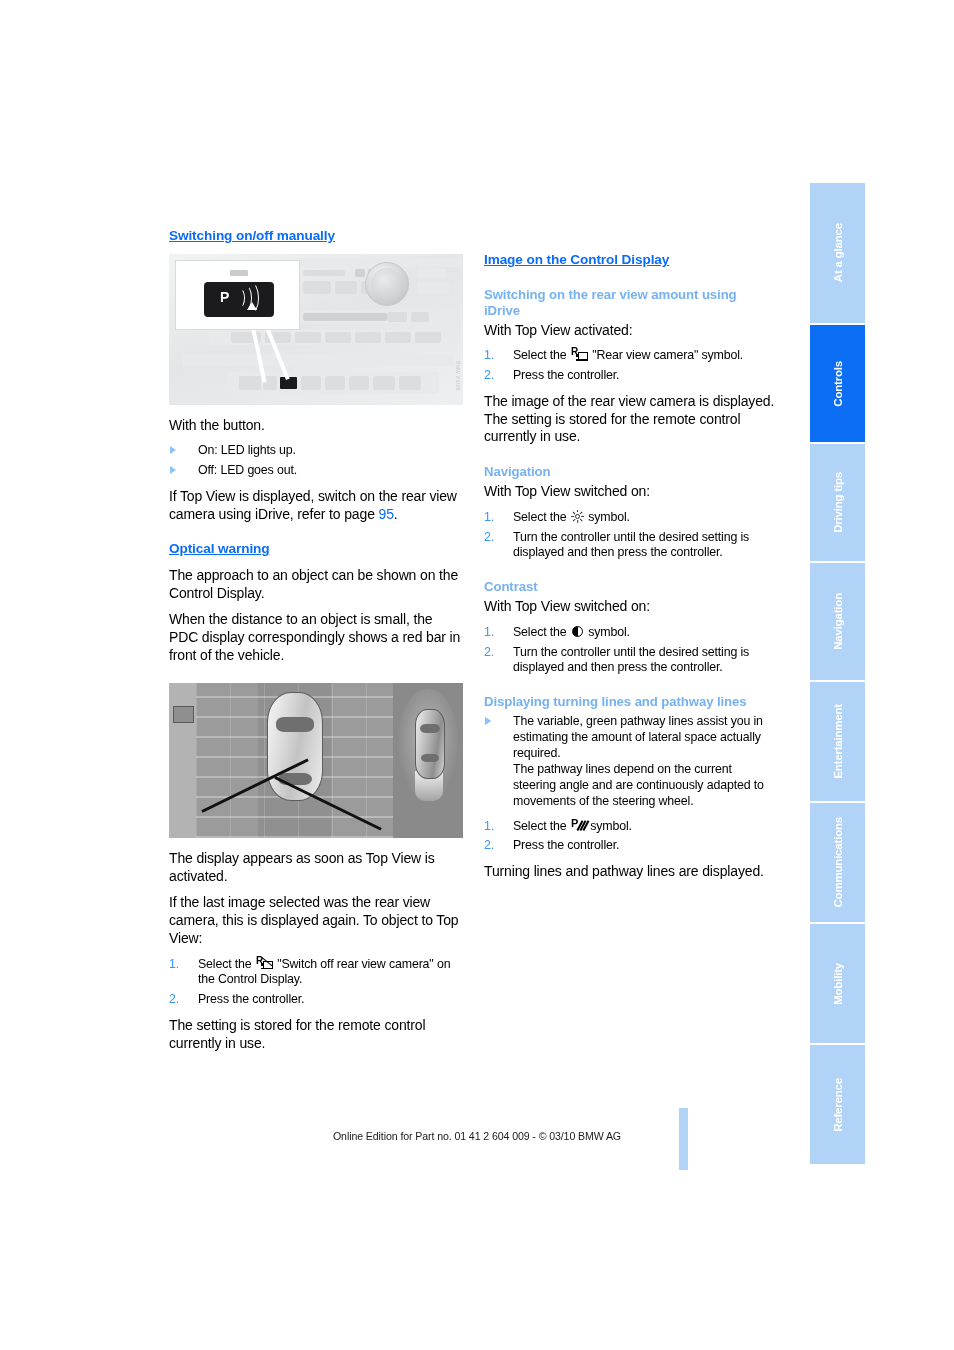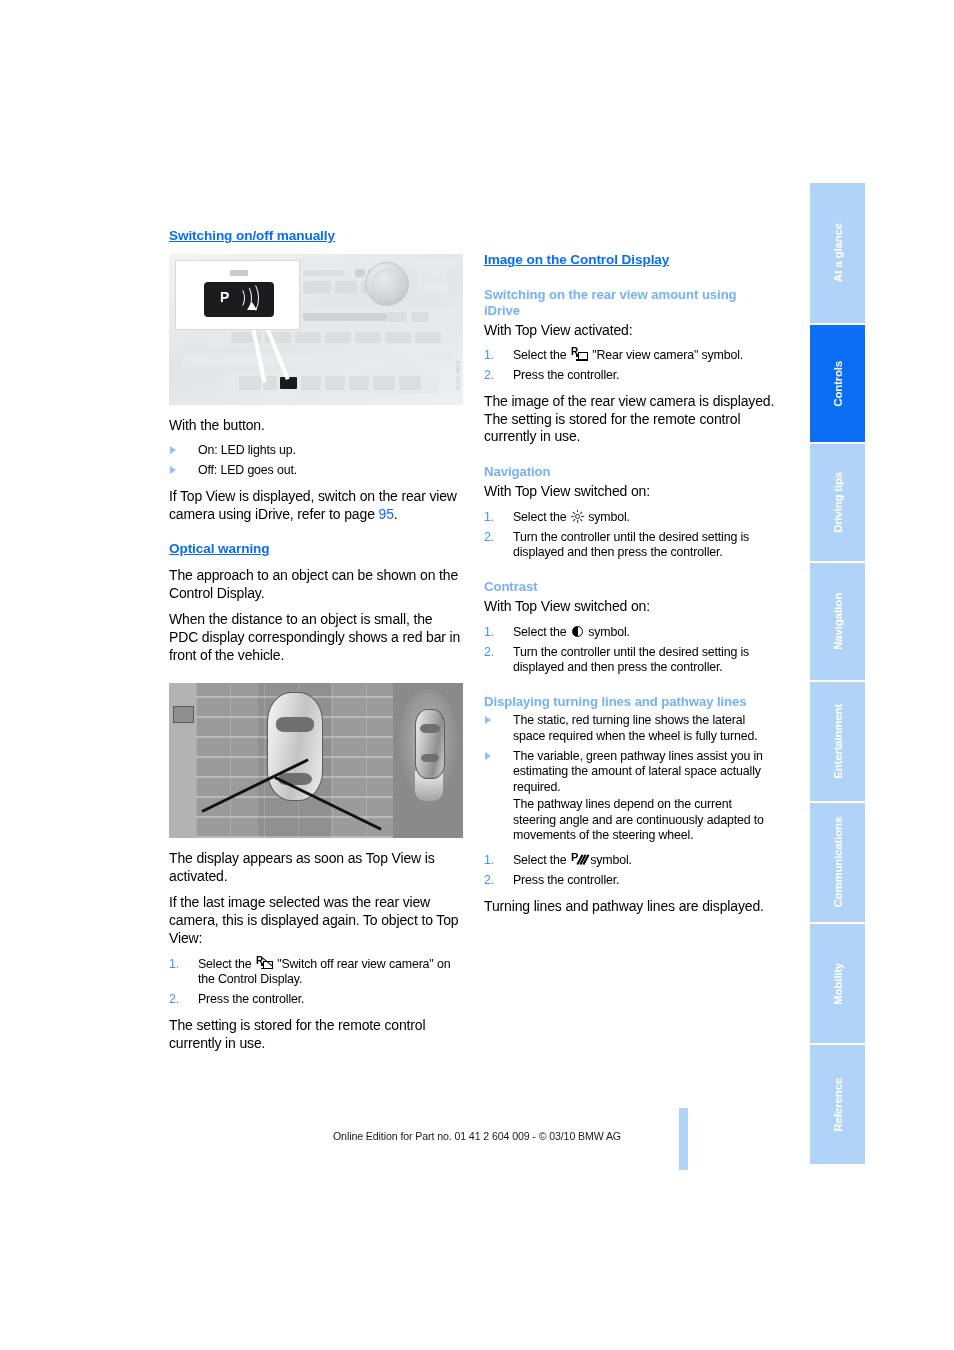--- a/index.html
+++ b/index.html
@@ -590,21 +590,20 @@
         <span class="marker">2.</span><span>Turn the controller until the desired setting is displayed and then press the controller.</span>
       </li>
     </ol>
 
     <div class="gap-sm"></div>
 
     <h2 class="sub-head">Displaying turning lines and pathway lines</h2>
     <ul class="arrowlist">
       <li>
         <span class="marker"></span>
-        <span>The static, red turning line shows the lateral space required when the wheel is fully turned.</span>
       </li>
       <li>
         <span class="marker"></span>
         <span>The variable, green pathway lines assist you in estimating the amount of lateral space actually required.</span>
         <span class="cont subpara">The pathway lines depend on the current steering angle and are continuously adapted to movements of the steering wheel.</span>
       </li>
     </ul>
     <ol class="numlist">
       <li>
         <span class="marker">1.</span><span>Select the </span><span class="gly gly-path"><span class="p">P</span><span class="l1"></span><span class="l2"></span><span class="l3"></span></span> <span>symbol.</span>

